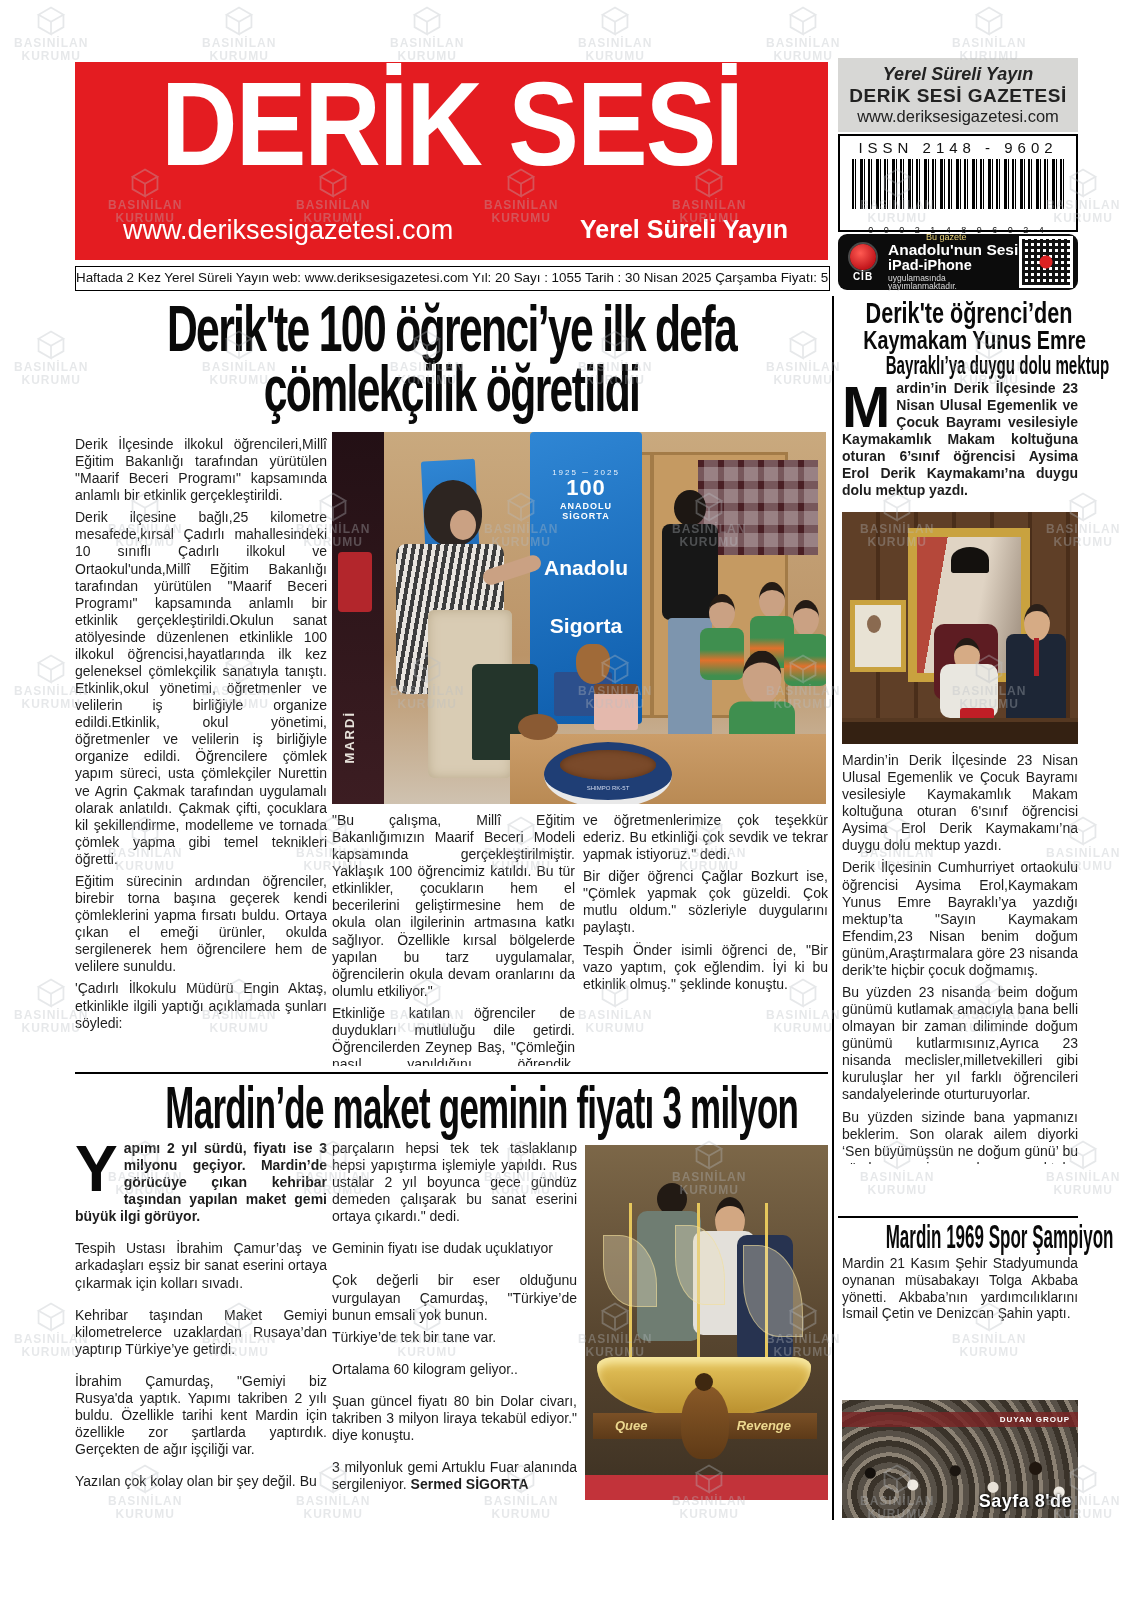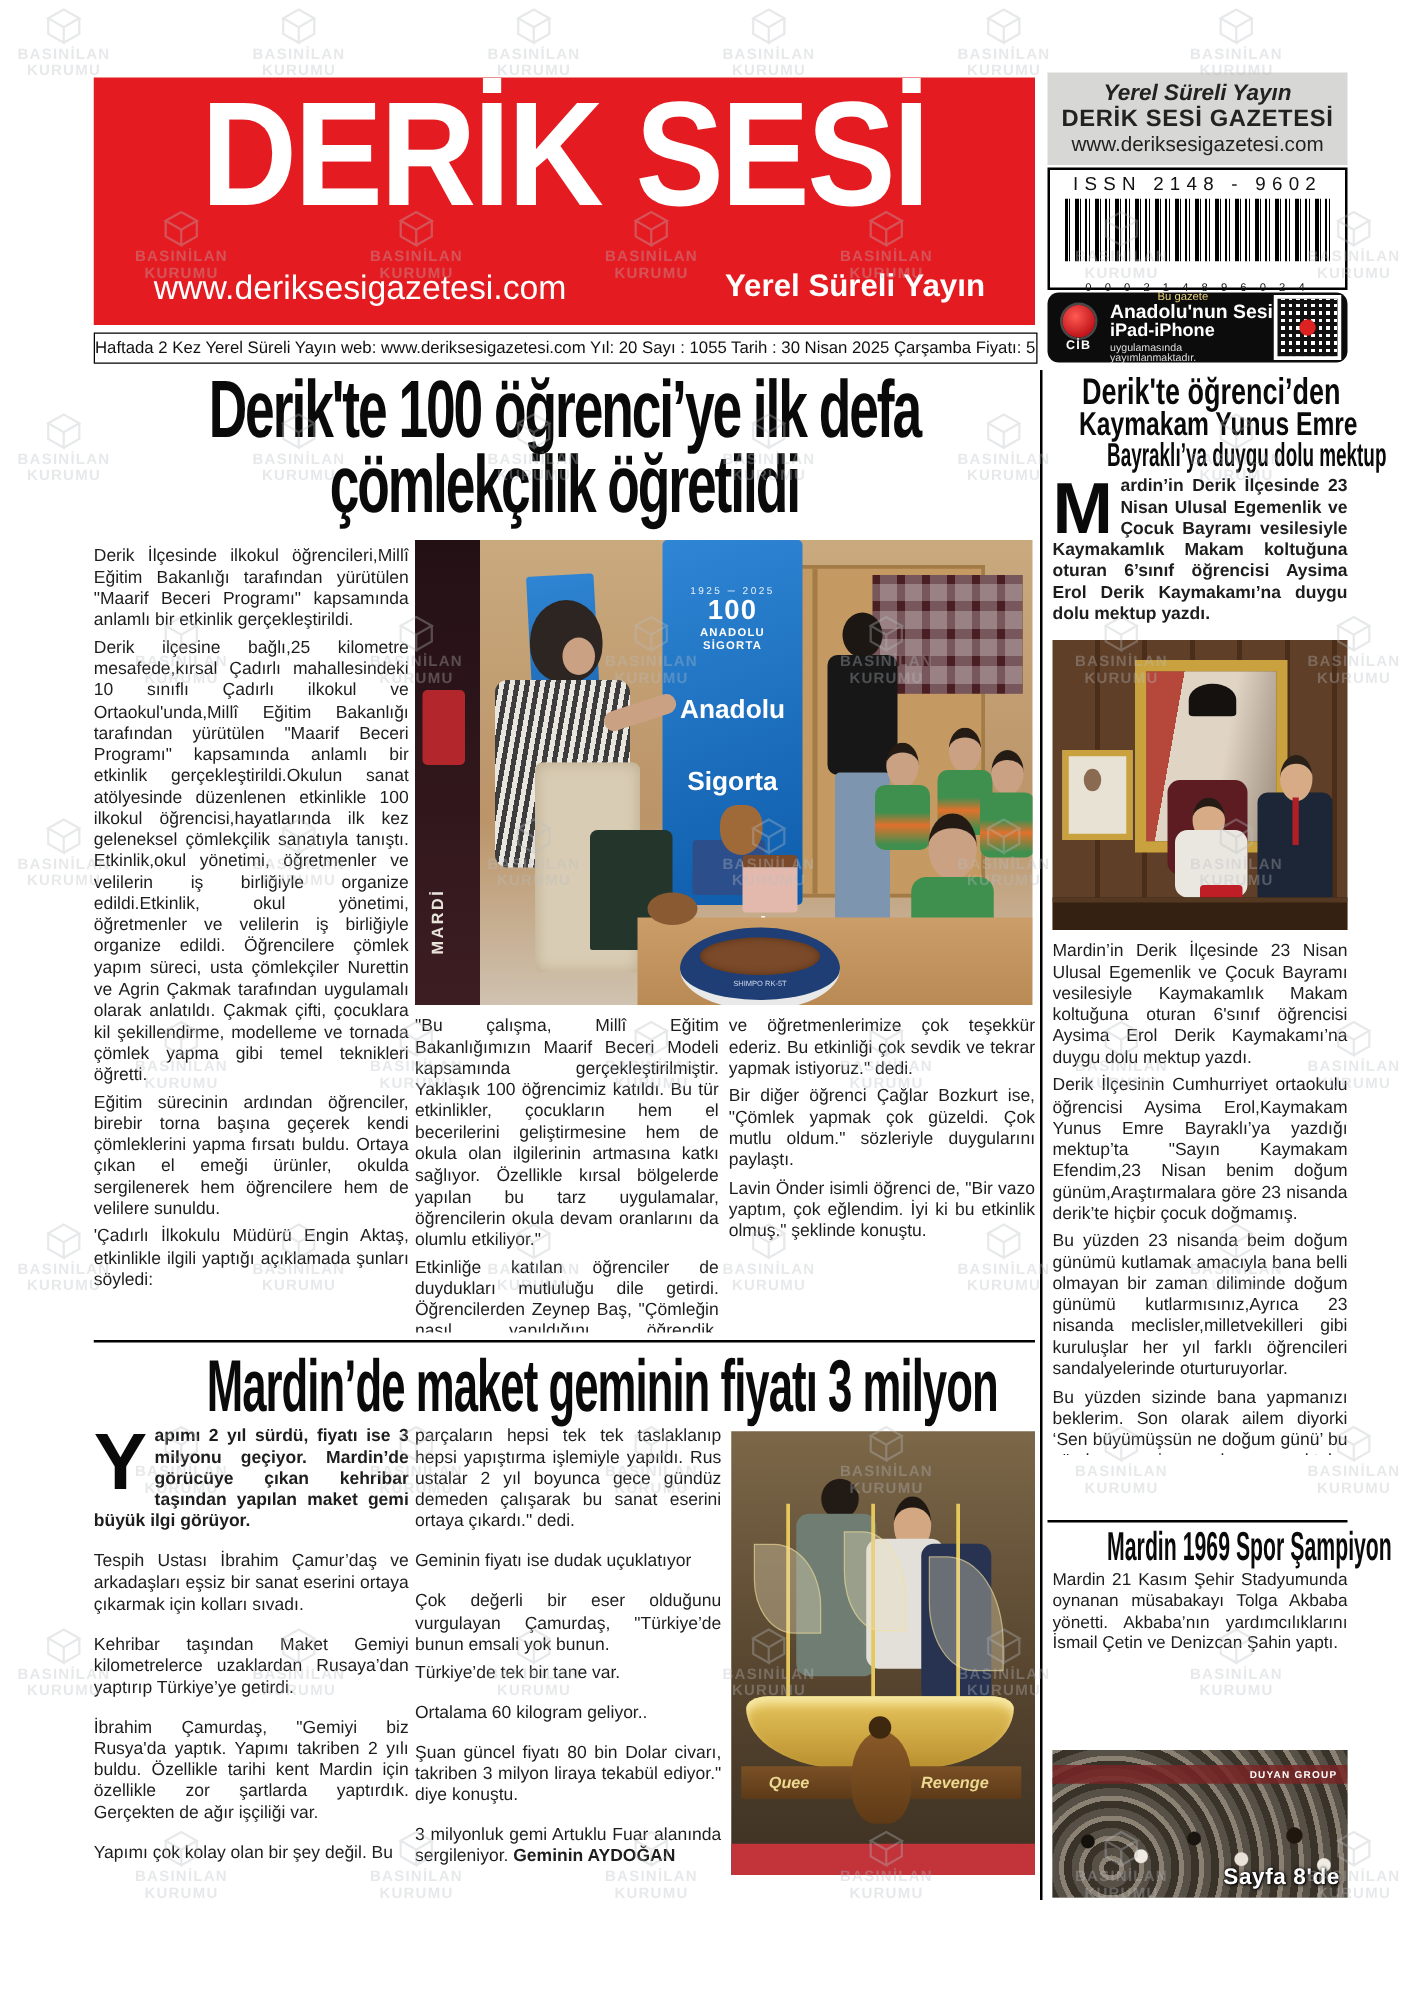--- a/index.html
+++ b/index.html
@@ -278,21 +278,21 @@
     <div class="pp-wheel">SHIMPO RK-5T</div>
   </div>
 
   <div class="abs bt" id="col2">
     <p>"Bu çalışma, Millî Eğitim Bakanlığımızın Maarif Beceri Modeli kapsamında gerçekleştirilmiştir. Yaklaşık 100 öğrencimiz katıldı. Bu tür etkinlikler, çocukların hem el becerilerini geliştirmesine hem de okula olan ilgilerinin artmasına katkı sağlıyor. Özellikle kırsal bölgelerde yapılan bu tarz uygulamalar, öğrencilerin okula devam oranlarını da olumlu etkiliyor."</p>
     <p>Etkinliğe katılan öğrenciler de duydukları mutluluğu dile getirdi. Öğrencilerden Zeynep Baş, "Çömleğin nasıl yapıldığını öğrendik. Müdürümüze</p>
   </div>
   <div class="abs bt" id="col3">
     <p>ve öğretmenlerimize çok teşekkür ederiz. Bu etkinliği çok sevdik ve tekrar yapmak istiyoruz." dedi.</p>
     <p>Bir diğer öğrenci Çağlar Bozkurt ise, "Çömlek yapmak çok güzeldi. Çok mutlu oldum." sözleriyle duygularını paylaştı.</p>
-    <p>Lavin Önder isimli öğrenci de, "Bir vazo yaptım, çok eğlendim. İyi ki bu etkinlik olmuş." şeklinde konuştu.</p>
+    <p>Tespih Önder isimli öğrenci de, "Bir vazo yaptım, çok eğlendim. İyi ki bu etkinlik olmuş." şeklinde konuştu.</p>
 
   </div>
 
   <div class="abs vrule"></div>
   <div class="abs hr-main"></div>
   <div class="abs hr-rc"></div>
 
   <div class="abs" id="rc-head">
     <span class="cnd h1">Derik'te öğrenci’den</span>
     <span class="cnd h2">Kaymakam Yunus Emre</span>
@@ -339,30 +339,30 @@
   </div>
 
   <div class="abs" id="gemi-head">
     <span class="cnd l">Mardin’de maket geminin fiyatı 3 milyon</span>
   </div>
   <div class="abs bt" style="left:75px;top:1140px;width:252px;height:466px;overflow:hidden;" id="gcol1">
     <p class="b gap"><span class="dcap" style="font-size:64px;">Y</span><span>apımı 2 yıl sürdü, fiyatı ise 3 milyonu geçiyor. Mardin’de görücüye çıkan kehribar taşından yapılan maket gemi büyük ilgi görüyor.</span></p>
     <p class="gap">Tespih Ustası İbrahim Çamur’daş ve arkadaşları eşsiz bir sanat eserini ortaya çıkarmak için kolları sıvadı.</p>
     <p class="gap">Kehribar taşından Maket Gemiyi kilometrelerce uzaklardan Rusaya’dan yaptırıp Türkiye’ye getirdi.</p>
     <p class="gap">İbrahim Çamurdaş, "Gemiyi biz Rusya'da yaptık. Yapımı takriben 2 yılı buldu. Özellikle tarihi kent Mardin için özellikle zor şartlarda yaptırdık. Gerçekten de ağır işçiliği var.</p>
-    <p class="gap">Yapımı çok kolay olan bir şey değil. Bu</p>
+    <p class="gap">Yazılan çok kolay olan bir şey değil. Bu</p>
   </div>
   <div class="abs bt" style="left:332px;top:1140px;width:245px;height:466px;overflow:hidden;" id="gcol2">
     <p class="gap">parçaların hepsi tek tek taslaklanıp hepsi yapıştırma işlemiyle yapıldı. Rus ustalar 2 yıl boyunca gece gündüz demeden çalışarak bu sanat eserini ortaya çıkardı." dedi.</p>
     <p class="gap">Geminin fiyatı ise dudak uçuklatıyor</p>
     <p>Çok değerli bir eser olduğunu vurgulayan Çamurdaş, "Türkiye’de bunun emsali yok bunun.</p>
     <p class="gap">Türkiye’de tek bir tane var.</p>
     <p class="gap">Ortalama 60 kilogram geliyor..</p>
     <p class="gap">Şuan güncel fiyatı 80 bin Dolar civarı, takriben 3 milyon liraya tekabül ediyor." diye konuştu.</p>
-    <p><span>3 milyonluk gemi Artuklu Fuar alanında sergileniyor. </span><span class="b">Geminin AYDOĞAN</span></p>
+    <p><span>3 milyonluk gemi Artuklu Fuar alanında sergileniyor. </span><span class="b">Sermed SİGORTA</span></p>
   </div>
 
   <div class="abs photo" id="ph-ship">
     <div class="sh-man1-h"></div>
     <div class="sh-man1"></div>
     <div class="sh-man2-h"></div>
     <div class="sh-man2"></div>
     <div class="sh-man2b"></div>
     <div class="mast" style="left:44px;"></div>
     <div class="mast" style="left:112px;"></div>

